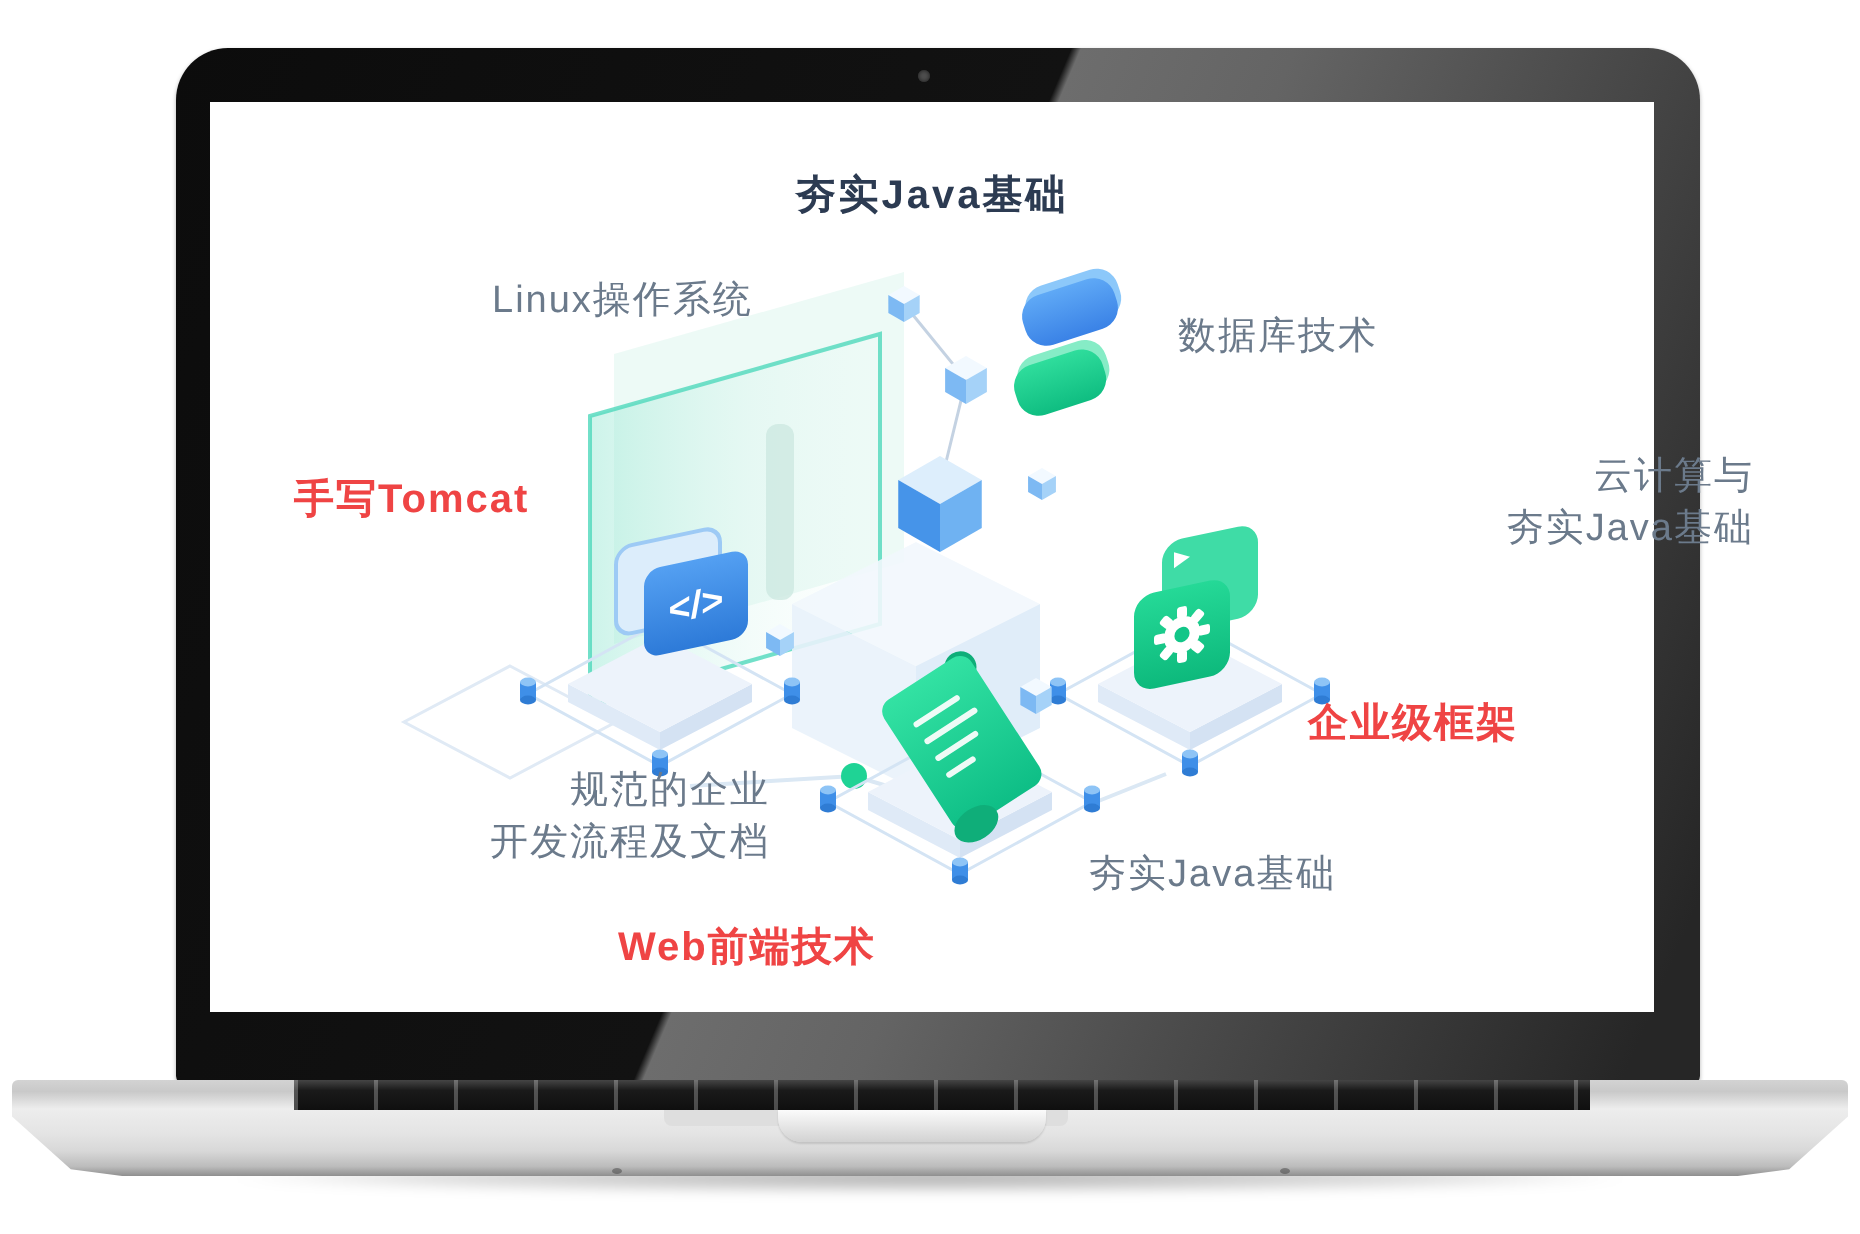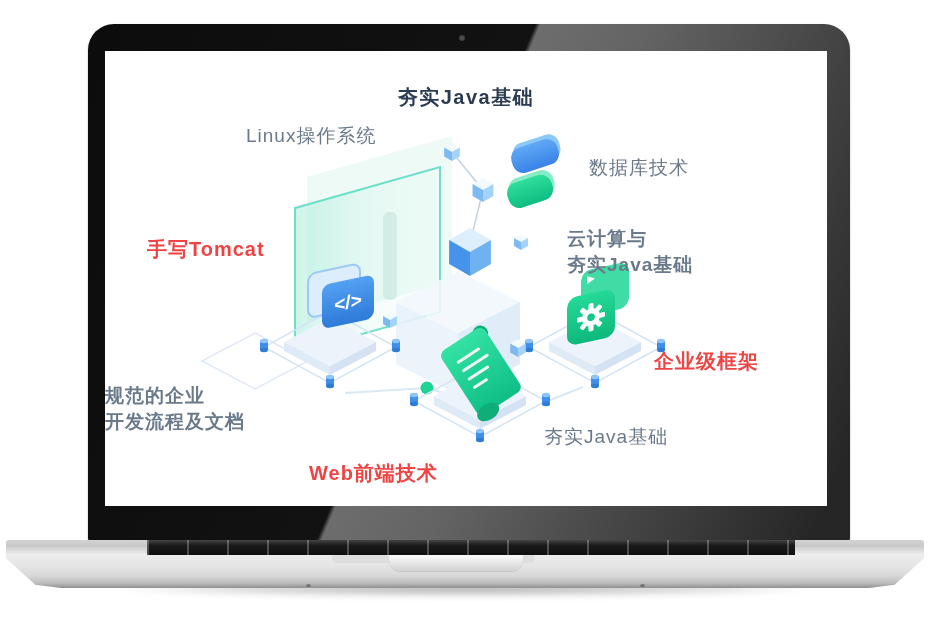--- a/index.html
+++ b/index.html
@@ -34,24 +34,24 @@
     border-radius:0 0 12px 12px;
     background: linear-gradient(180deg, #fbfbfb, #dedede 70%, #d2d2d2);
     box-shadow: 0 1px 1px rgba(0,0,0,0.12); }
   .foot { position:absolute; top:44px; width:5px; height:3px; border-radius:50%; background:rgba(55,55,55,0.45); }
   .foot.l { left:300px; } .foot.r { left:634px; }
 
   
   .diagram-svg { position:absolute; left:0; top:0; }
   .lbl { position:absolute; color:#6b7a8b; font-size:19px; letter-spacing:1px; white-space:nowrap; }
   .lbl.bold { color:#ef4444; font-weight:bold; font-size:20px; }
-  .lbl.center { text-align:left; white-space:normal; line-height:26px;font-weight:bold; }
+  .lbl.center { text-align:right; white-space:normal; line-height:26px; }
   .lbl-title { left:0; right:0; top:33px; text-align:center; font-size:20px; font-weight:bold;
     color:#2c3b52; letter-spacing:1.5px; position:absolute; }
-  .lbl-linux    { left:141px; top:72px; }
+  .lbl-linux    { left:141px; top:86px; }
   .lbl-database { left:484px; top:104px; }
   .lbl-tomcat   { left:42px;  top:185px; }
   .lbl-cloud    { left:462px; top:175px; width:310px; }
   .lbl-framework{ left:549px; top:297px; }
   .lbl-process  { left:0px;   top:332px; width:280px; }
   .lbl-deploy   { left:439px; top:373px; }
   .lbl-web      { left:204px; top:409px; font-size:21px; }
 </style>
 </head>
 <body>

